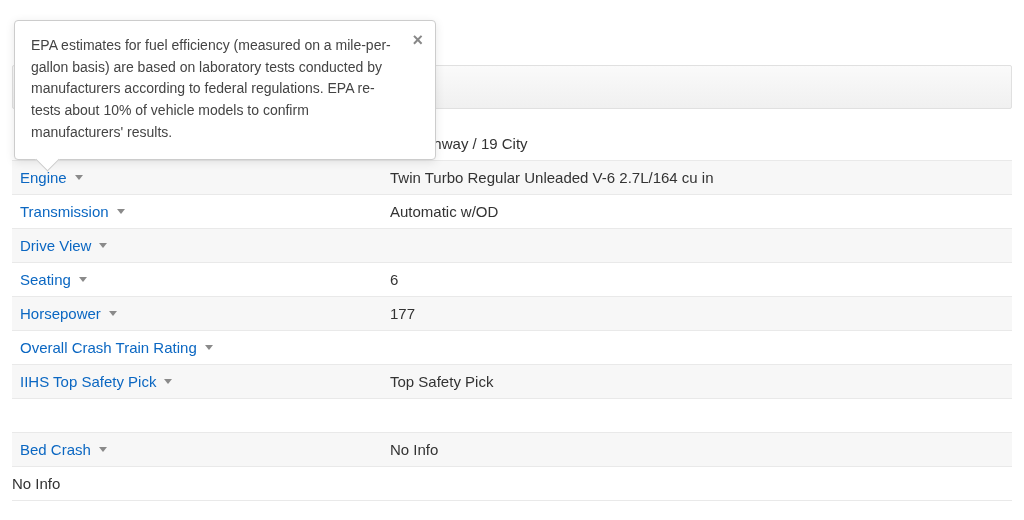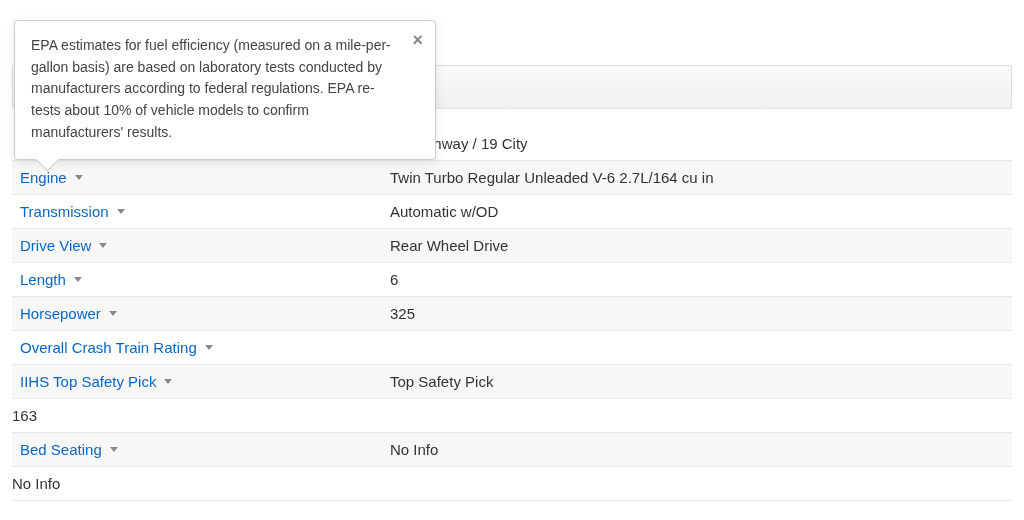--- a/index.html
+++ b/index.html
@@ -142,55 +142,53 @@
         <span class="label-link">Transmission</span>
         <span class="caret"></span>
       </div>
       <div class="value-cell">Automatic w/OD</div>
     </div>
     <div class="row alt">
       <div class="label-cell">
         <span class="label-link">Drive View</span>
         <span class="caret"></span>
       </div>
-      <div class="value-cell">Rear Wheel Drive</div>
     </div>
     <div class="row">
       <div class="label-cell">
-        <span class="label-link">Length</span>
+        <span class="label-link">Seating</span>
         <span class="caret"></span>
       </div>
       <div class="value-cell">6</div>
     </div>
     <div class="row alt">
       <div class="label-cell">
         <span class="label-link">Horsepower</span>
         <span class="caret"></span>
       </div>
-      <div class="value-cell">325</div>
+      <div class="value-cell">177</div>
     </div>
     <div class="row">
       <div class="label-cell">
         <span class="label-link">Overall Crash Train Rating</span>
         <span class="caret"></span>
       </div>
     </div>
     <div class="row alt">
       <div class="label-cell">
         <span class="label-link">IIHS Top Safety Pick</span>
         <span class="caret"></span>
       </div>
       <div class="value-cell">Top Safety Pick</div>
     </div>
     <div class="row">
-      <div class="value-cell">163</div>
     </div>
     <div class="row alt">
       <div class="label-cell">
-        <span class="label-link">Bed Seating</span>
+        <span class="label-link">Bed Crash</span>
         <span class="caret"></span>
       </div>
       <div class="value-cell">No Info</div>
     </div>
     <div class="row">
       <div class="value-cell">No Info</div>
     </div>
   </div>
 
 </div>

